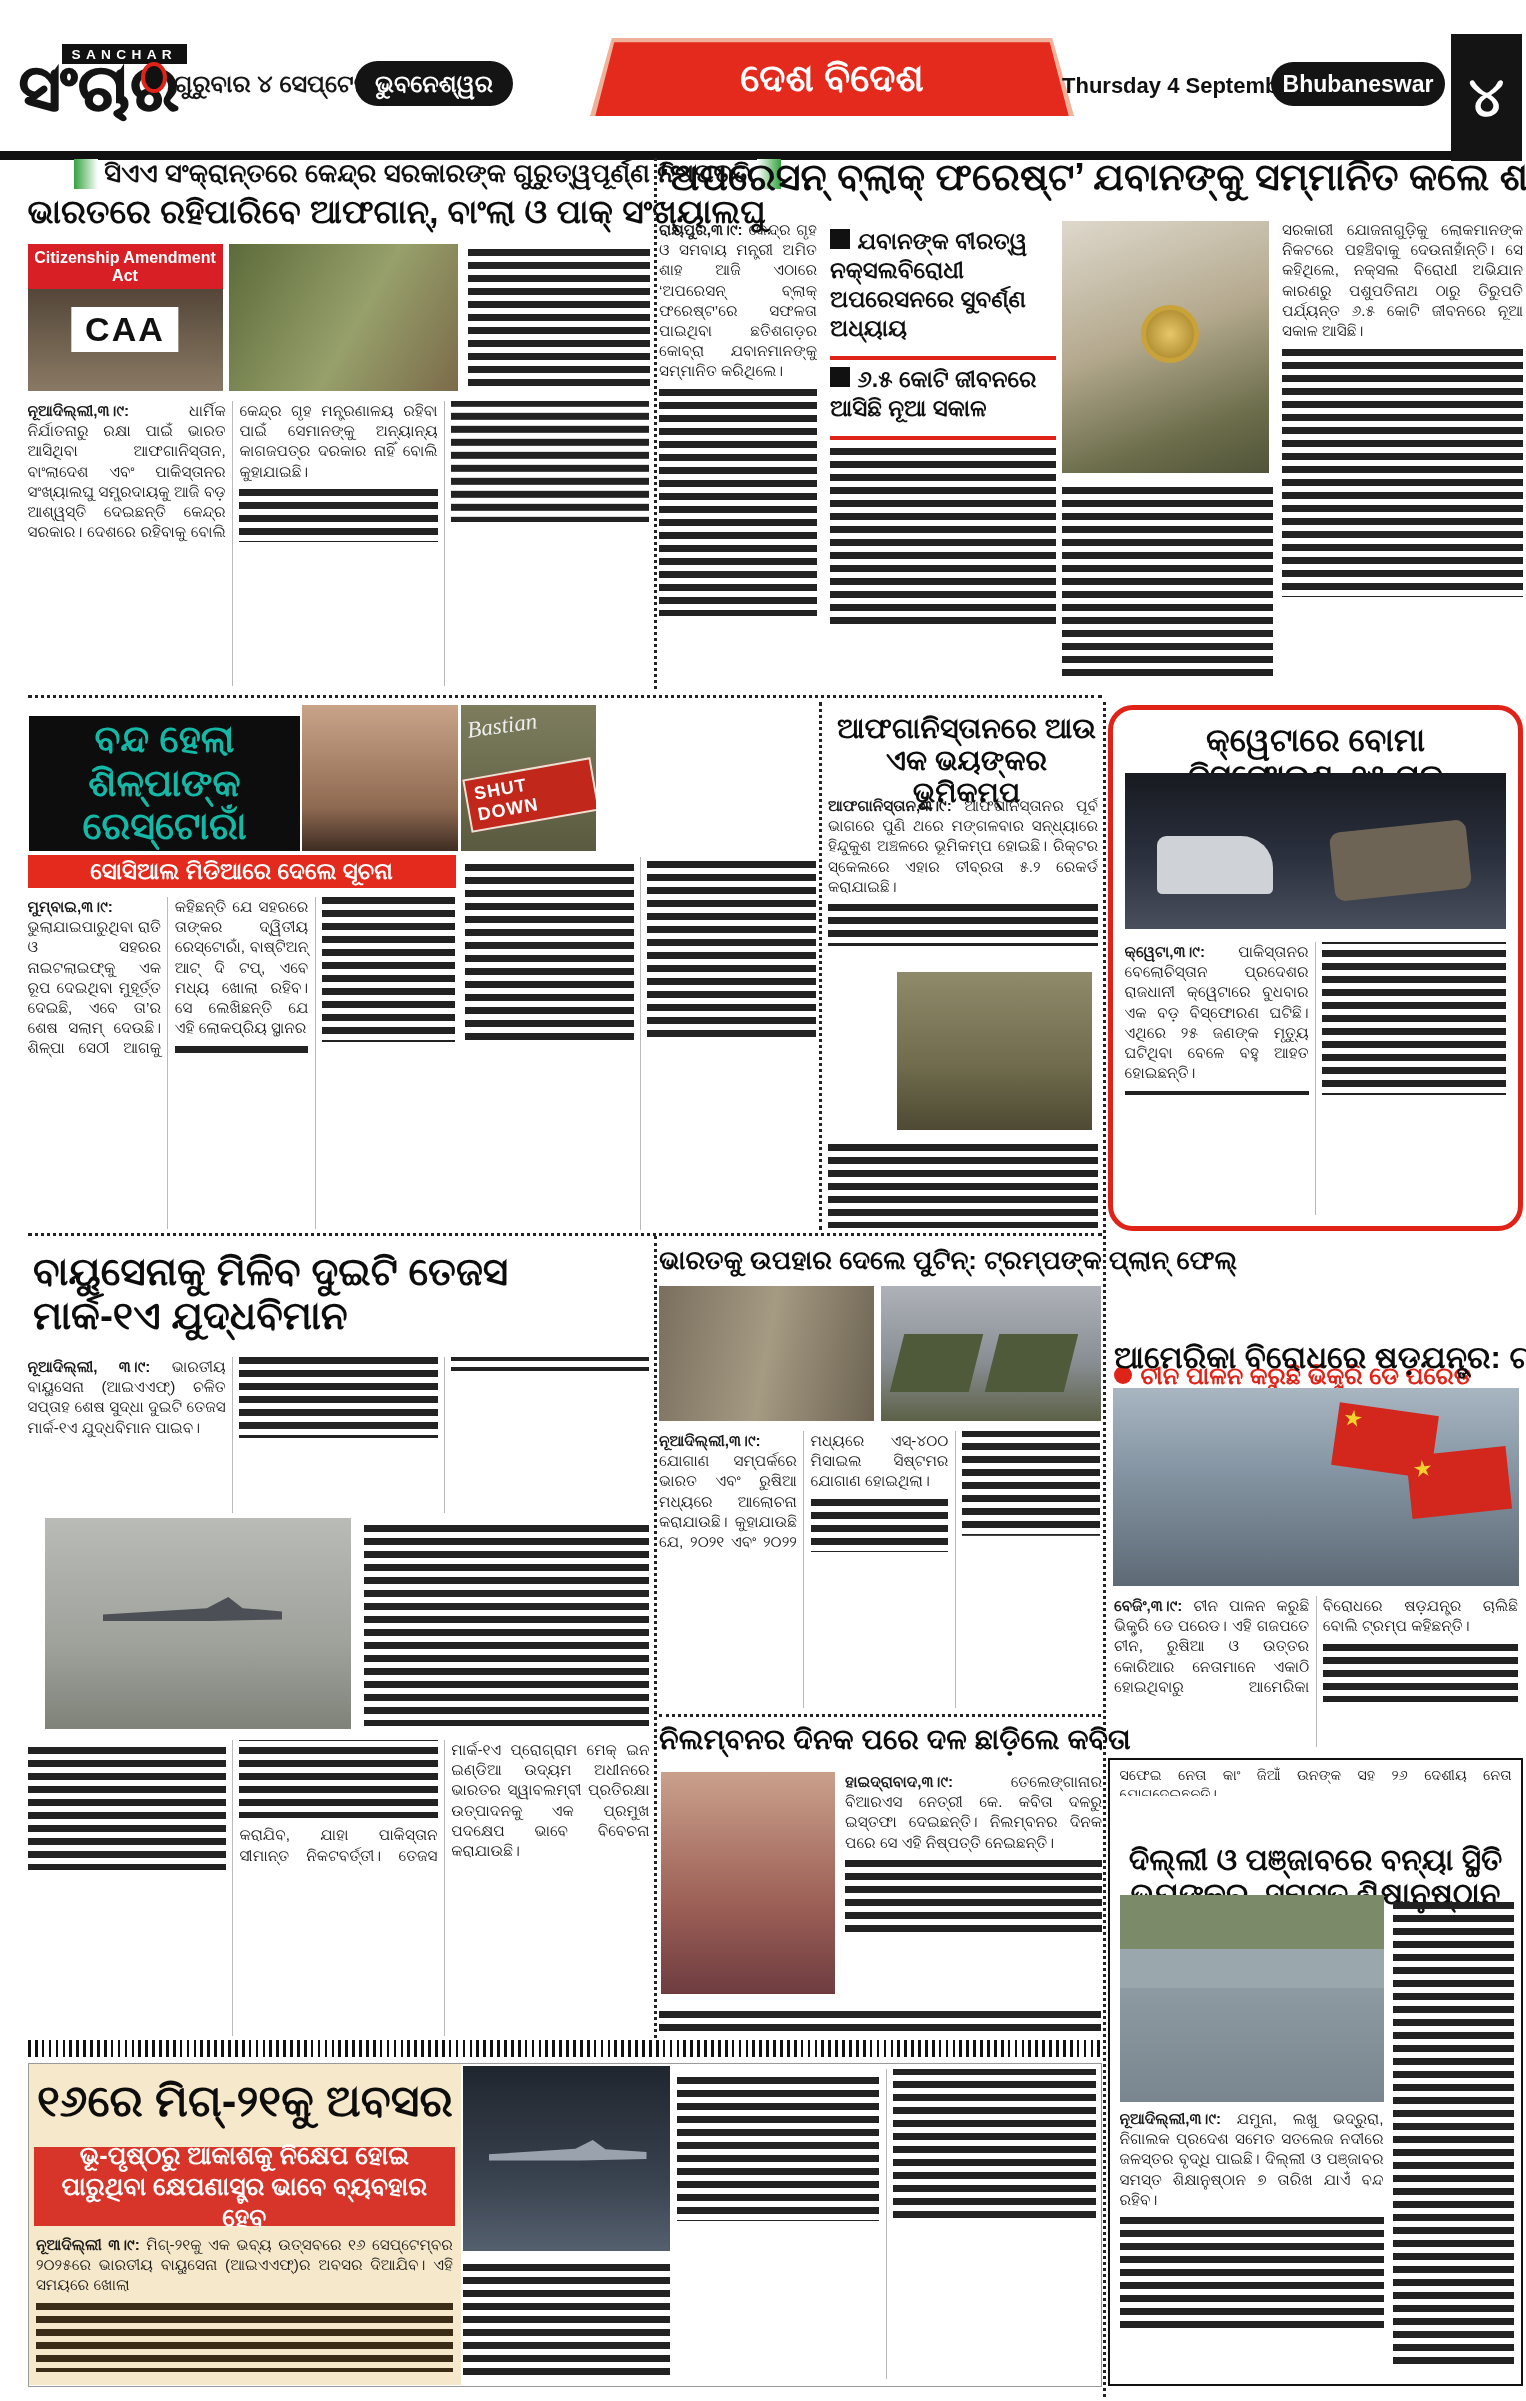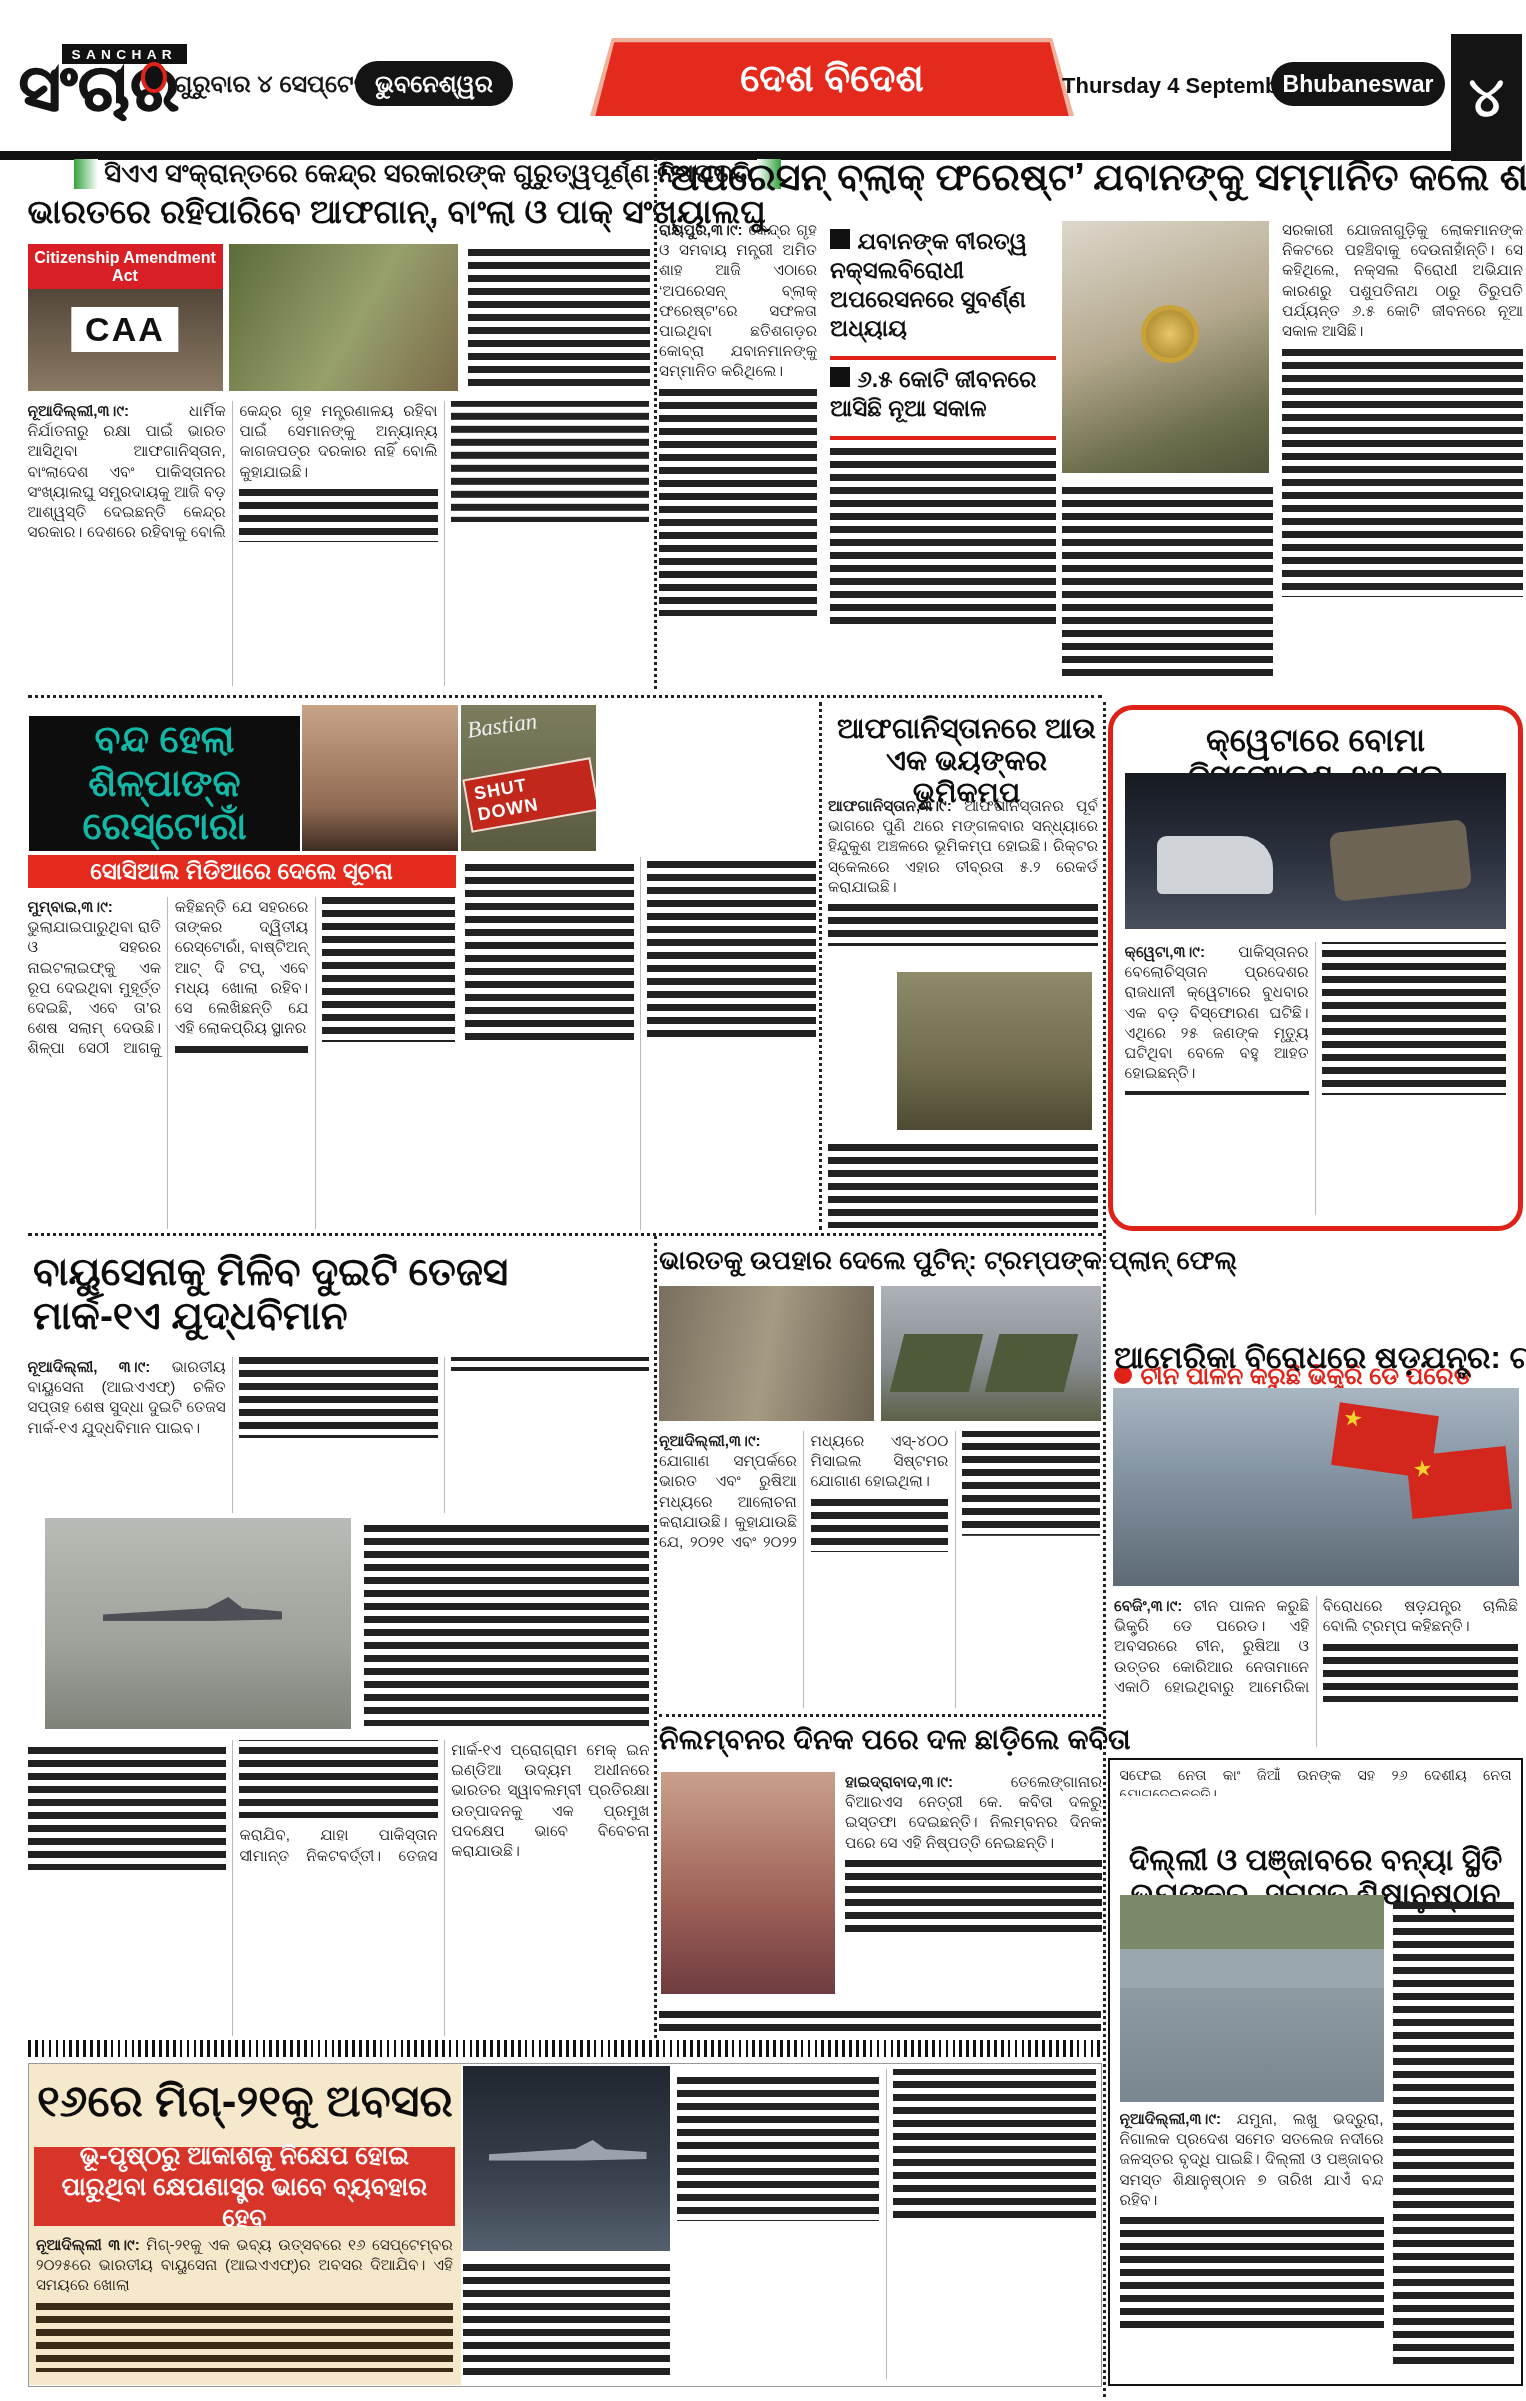--- a/index.html
+++ b/index.html
@@ -275,21 +275,21 @@
   <div class="china-bullet">
     <span class="dot"></span><span>ଚୀନ ପାଳନ କରୁଛି ଭିକ୍ଟ୍ରି ଡେ ପରେଡ</span>
   </div>
   <div class="headline trump-headline nowrap">ଆମେରିକା ବିରୋଧରେ ଷଡ଼ଯନ୍ତ୍ର: ଟ୍ରମ୍ପ</div>
   <div class="img-ph flags-photo">
     <div class="flag" style="left:222px;top:21px;transform:rotate(8deg);"></div>
     <div class="flag" style="left:296px;top:63px;transform:rotate(-6deg);"></div>
   </div>
   <div class="trump-body bodytext cols2">
     <p style="margin:0;"><span class="dateline">ବେଜିଂ,୩।୯:</span>
-      <span>ଚୀନ ପାଳନ କରୁଛି ଭିକ୍ଟ୍ରି ଡେ ପରେଡ। ଏହି ଅବସରରେ ଚୀନ, ରୁଷିଆ ଓ ଉତ୍ତର କୋରିଆର ନେତାମାନେ ଏକାଠି ହୋଇଥିବାରୁ ଆମେରିକା ବିରୋଧରେ ଷଡ଼ଯନ୍ତ୍ର ଚାଲିଛି ବୋଲି ଟ୍ରମ୍ପ କହିଛନ୍ତି।</span></p>
+      <span>ଚୀନ ପାଳନ କରୁଛି ଭିକ୍ଟ୍ରି ଡେ ପରେଡ। ଏହି ଗଜପତେ ଚୀନ, ରୁଷିଆ ଓ ଉତ୍ତର କୋରିଆର ନେତାମାନେ ଏକାଠି ହୋଇଥିବାରୁ ଆମେରିକା ବିରୋଧରେ ଷଡ଼ଯନ୍ତ୍ର ଚାଲିଛି ବୋଲି ଟ୍ରମ୍ପ କହିଛନ୍ତି।</span></p>
     <div class="greek" style="height:58px;"></div>
   </div>
 
   <div class="flood-box">
     <div class="flood-tail bodytext">
       <p style="margin:0;">ସଫେଇ ନେତା କାଂ ଜିଆଁ ଉନଙ୍କ ସହ ୨୬ ଦେଶୀୟ ନେତା ଯୋଗଦେଇଛନ୍ତି।</p>
     </div>
     <div class="headline flood-headline">ଦିଲ୍ଲୀ ଓ ପଞ୍ଜାବରେ ବନ୍ୟା ସ୍ଥିତି ଭୟଙ୍କର, ସମସ୍ତ ଶିକ୍ଷାନୁଷ୍ଠାନ ୭ ଯାଏଁ ଛୁଟି</div>
     <div class="img-ph flood-photo"></div>
     <div class="flood-col-l bodytext">

